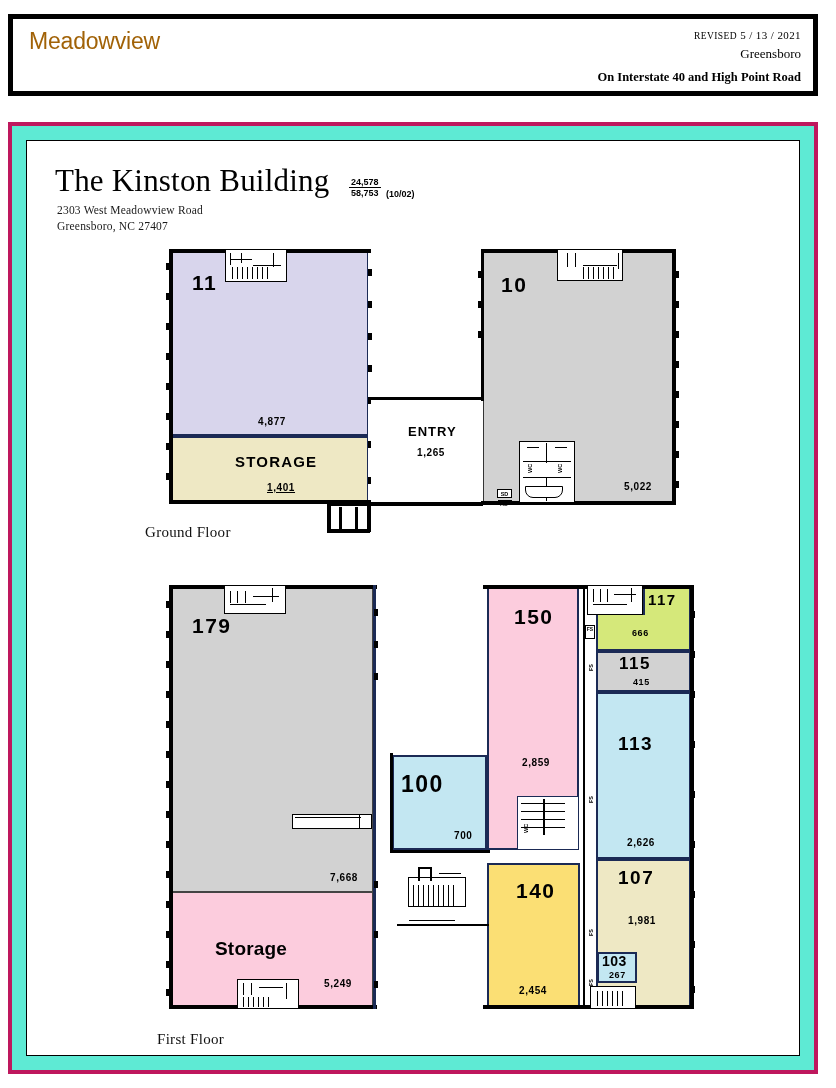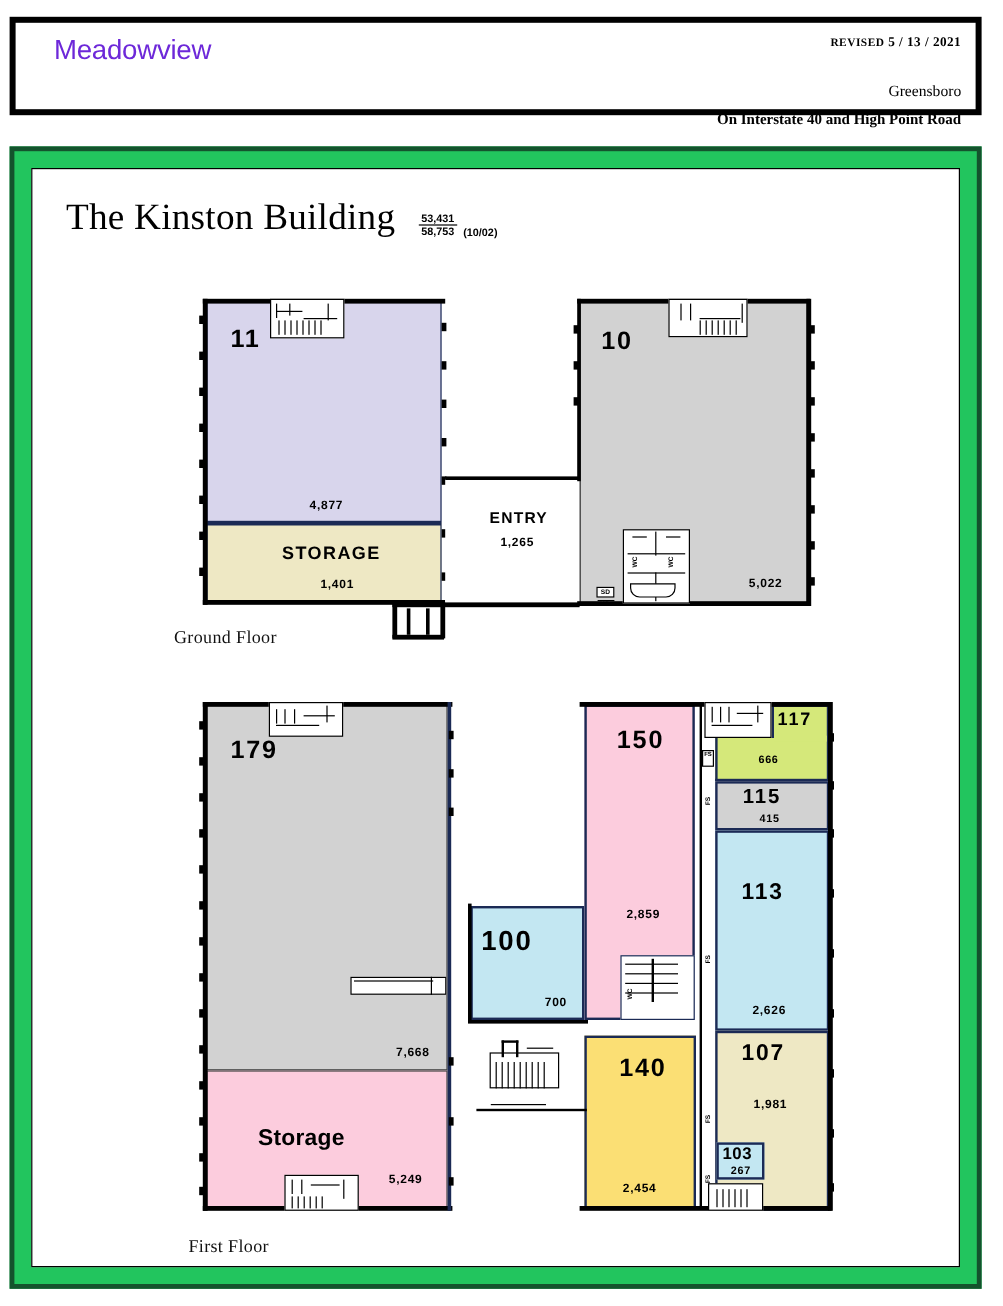--- a/index.html
+++ b/index.html
@@ -27,39 +27,38 @@
     box-sizing: border-box;
   }
   .header-title {
     position: absolute;
     left: 16px;
     top: 8px;
     font-family: "Liberation Sans", sans-serif;
     font-size: 23px;
     font-weight: 400;
     line-height: 1.28;
-    color: #6d28d9;
+    color: #a16207;
     letter-spacing: -0.2px;
-    margin-left: 16px;
   }
   .header-right {
     position: absolute;
     right: 12px;
     top: 10px;
     text-align: right;
     font-family: "Liberation Serif", serif;
     color: #000;
   }
   .hdr-revised {
     font-size: 11px;
-    font-weight: bold;
+    font-weight: normal;
     letter-spacing: 0.4px;
     font-variant: small-caps;
     text-transform: uppercase;
-    margin-bottom: 27px;
+    margin-bottom: 5px;
   }
   .hdr-revised .rev-word {
     font-size: 9.5px;
   }
   .hdr-city {
     font-size: 13px;
     margin-bottom: 8px;
     font-family: "Liberation Serif", serif;
   }
   .hdr-road {
@@ -68,22 +67,22 @@
     font-family: "Liberation Serif", serif;
   }
 
   
   .plan-frame {
     position: absolute;
     left: 8px;
     top: 122px;
     width: 810px;
     height: 952px;
-    border: 4px solid #14532d;
-    background: #22c55e;
+    border: 4px solid #be185d;
+    background: #5eead4;
     box-sizing: border-box;
   }
   .plan-inner {
     position: absolute;
     left: 14px;
     top: 14px;
     right: 14px;
     bottom: 14px;
     border: 1.5px solid #000;
     background: #fff;
@@ -243,37 +242,41 @@
     </div>
     <div class="hdr-city">Greensboro</div>
     <div class="hdr-road">On Interstate 40 and High Point Road</div>
   </div>
 </div>
 
 <div class="plan-frame">
  <div class="plan-inner">
 
   <div class="bldg-title">The Kinston Building</div>
+  <div class="bldg-addr">
+    <div>2303  West Meadowview Road</div>
+    <div>Greensboro, NC  27407</div>
+  </div>
   <div class="sqft-note">
     <span class="sqft-frac">
-      <span class="sqft-num">53,431</span>
+      <span class="sqft-num">24,578</span>
       <span class="sqft-den">58,753</span>
     </span>
     <span class="sqft-date">(10/02)</span>
   </div>
 
   <div>
 
     <div class="suite" style="left:145px; top:110px; width:196px; height:184px; background:#d8d5ec; border-color:#1b2a55; border-width:1.2px;"></div>
     <div class="suite-num" style="left:165px; top:130px; font-size:21px;">11</div>
     <div class="suite-area" style="left:231px; top:275px;">4,877</div>
 
     <div class="suite" style="left:145px; top:294px; width:196px; height:66px; background:#eee8c4; border-color:#1b2a55; border-width:1.2px; border-top-width:3px;"></div>
     <div class="suite-name" style="left:208px; top:312px; font-size:15px; letter-spacing:1.2px; font-variant:small-caps; text-transform:uppercase;">Storage</div>
-    <div class="suite-area" style="left:240px; top:341px;">1,401</div>
+    <div class="suite-area" style="left:240px; top:341px;text-decoration:underline;">1,401</div>
 
     <div class="wall" style="left:142px; top:108px; width:4px; height:255px;"></div>
     <div class="wall" style="left:142px; top:108px; width:202px; height:3.5px;"></div>
     <div class="wall" style="left:142px; top:359px; width:202px; height:4px;"></div>
 
     <div class="hatch-col" style="left:139px; top:122px;"></div>
     <div class="hatch-col" style="left:139px; top:152px;"></div>
     <div class="hatch-col" style="left:139px; top:182px;"></div>
     <div class="hatch-col" style="left:139px; top:212px;"></div>
     <div class="hatch-col" style="left:139px; top:242px;"></div>

